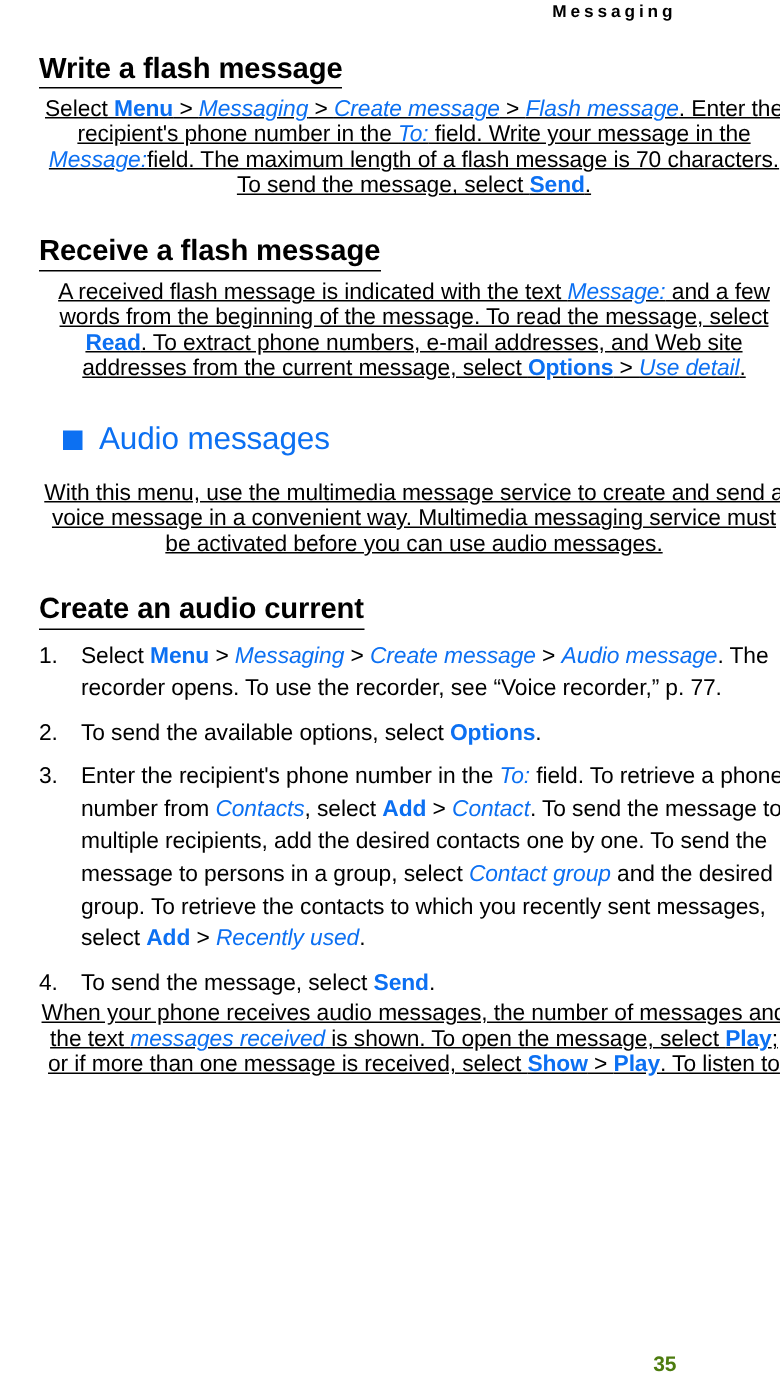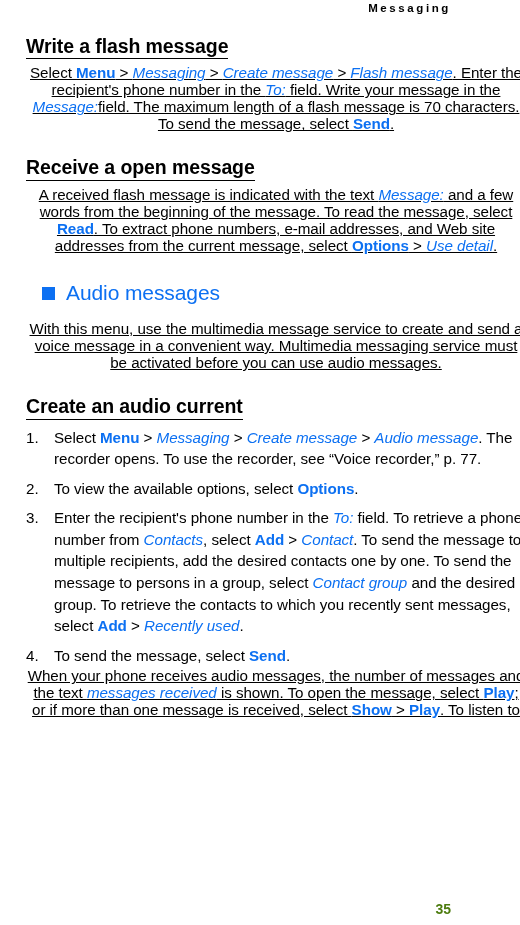--- a/index.html
+++ b/index.html
@@ -142,40 +142,40 @@
   <div class="running-header">Messaging</div>
 
   <div class="content">
 
     <div class="head-wrap">
       <h2 class="sub-head">Write a flash message</h2>
     </div>
     <p class="body-text tight"><span>Select </span><span class="b-bold">Menu</span><span class="gt"> &gt; </span><span class="b-ital">Messaging</span><span class="gt"> &gt; </span><span class="b-ital">Create message</span><span class="gt"> &gt; </span><span class="b-ital">Flash message</span><span>. Enter the recipient's phone number in the </span><span class="b-ital">To:</span><span> field. Write your message in the </span><span class="b-ital">Message:</span><span>field. The maximum length of a flash message is 70 characters. To send the message, select </span><span class="b-bold">Send</span><span>.</span></p>
 
     <div class="head-wrap gap">
-      <h2 class="sub-head">Receive a open message</h2>
+      <h2 class="sub-head">Receive a flash message</h2>
     </div>
     <p class="body-text tight"><span>A received flash message is indicated with the text </span><span class="b-ital">Message:</span><span> and a few words from the beginning of the message. To read the message, select </span><span class="b-bold">Read</span><span>. To extract phone numbers, e-mail addresses, and Web site addresses from the current message, select </span><span class="b-bold">Options</span><span class="gt"> &gt; </span><span class="b-ital">Use detail</span><span>.</span></p>
 
     <div class="chapter-wrap">
       <h1 class="chapter-head">
           <span class="sq-bullet"></span>
           <span>Audio messages</span>
         </h1>
     </div>
     <p class="body-text para-gap">With this menu, use the multimedia message service to create and send a voice message in a convenient way. Multimedia messaging service must be activated before you can use audio messages.</p>
 
     <div class="head-wrap gap">
       <h2 class="sub-head">Create an audio current</h2>
     </div>
 
     <ol class="steps">
       <li><span class="num">1.</span><span>Select </span><span class="b-bold">Menu</span><span class="gt"> &gt; </span><span class="b-ital">Messaging</span><span class="gt"> &gt; </span><span class="b-ital">Create message</span><span class="gt"> &gt; </span><span class="b-ital">Audio message</span><span>. The recorder opens. To use the recorder, see “Voice recorder,” p. 77.</span></li>
 
-      <li><span class="num">2.</span><span>To view the available options, select </span><span class="b-bold">Options</span><span>.</span></li>
+      <li><span class="num">2.</span><span>To send the available options, select </span><span class="b-bold">Options</span><span>.</span></li>
 
       <li><span class="num">3.</span><span>Enter the recipient's phone number in the </span><span class="b-ital">To:</span><span> field. To retrieve a phone number from </span><span class="b-ital">Contacts</span><span>, select </span><span class="b-bold">Add</span><span class="gt"> &gt; </span><span class="b-ital">Contact</span><span>. To send the message to multiple recipients, add the desired contacts one by one. To send the message to persons in a group, select </span><span class="b-ital">Contact group</span><span> and the desired group. To retrieve the contacts to which you recently sent messages, select </span><span class="b-bold">Add</span><span class="gt"> &gt; </span><span class="b-ital">Recently used</span><span>.</span></li>
 
       <li><span class="num">4.</span><span>To send the message, select </span><span class="b-bold">Send</span><span>.</span></li>
     </ol>
 
     <p class="body-text tight"><span>When your phone receives audio messages, the number of messages and the text </span><span class="b-ital">messages received</span><span> is shown. To open the message, select </span><span class="b-bold">Play</span><span>; or if more than one message is received, select </span><span class="b-bold">Show</span><span class="gt"> &gt; </span><span class="b-bold">Play</span><span>. To listen to</span></p>
 
   </div>
 

